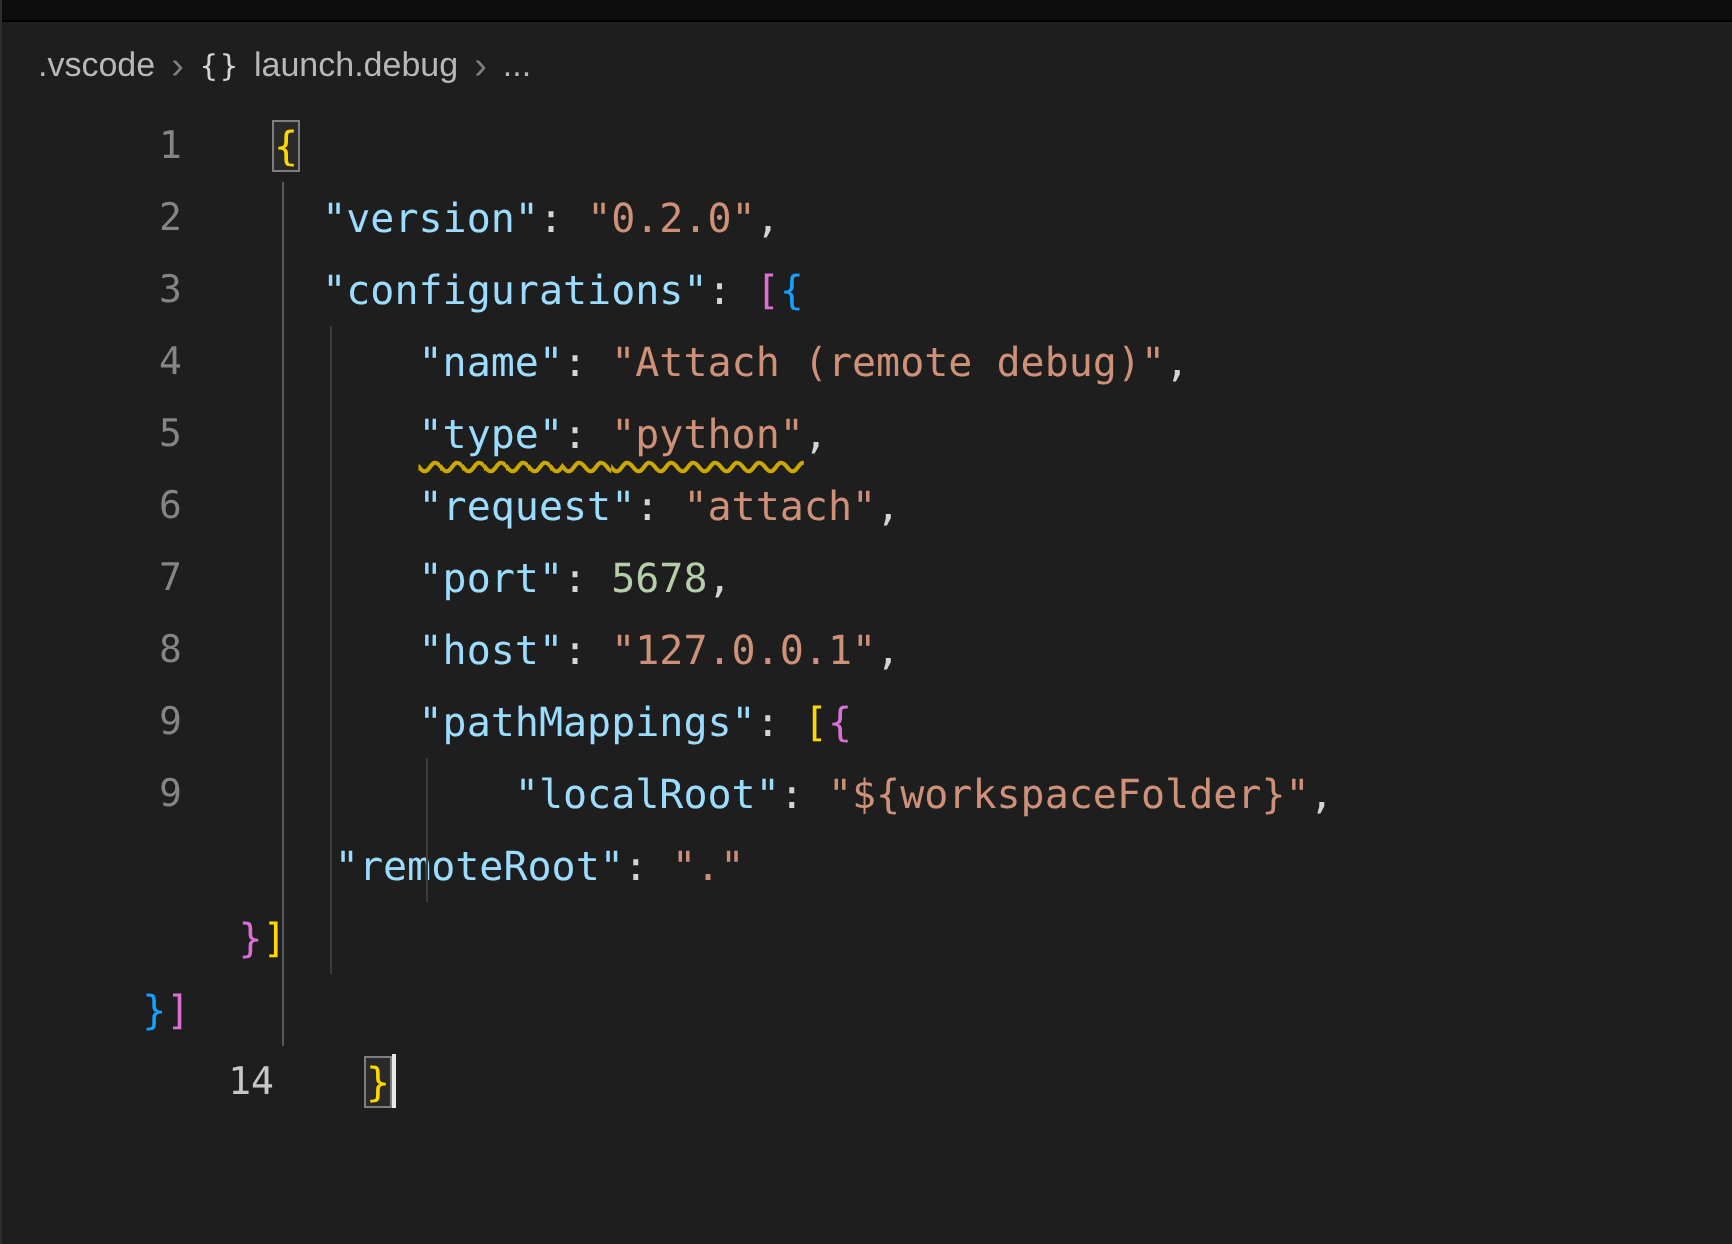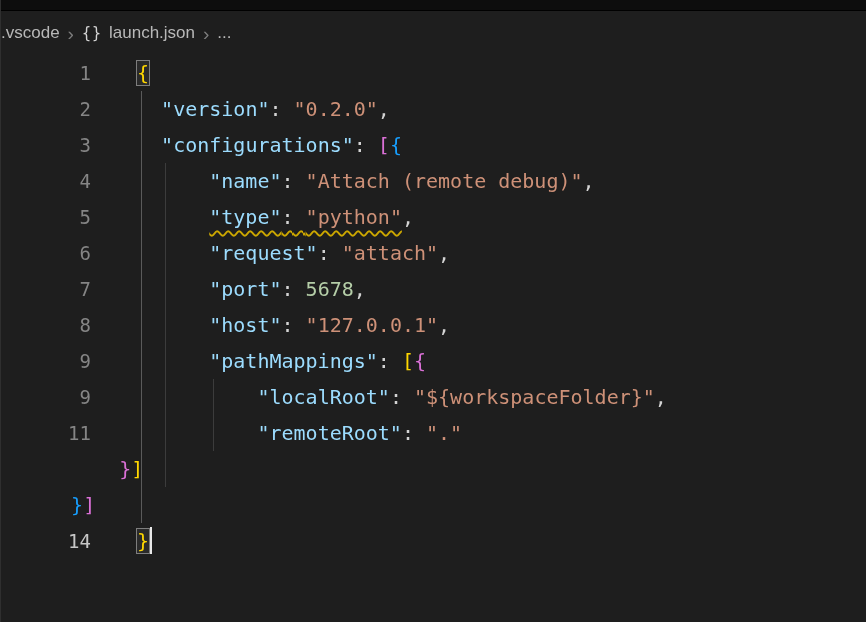--- a/index.html
+++ b/index.html
@@ -16,20 +16,21 @@
   .tab-strip {
     height: 10px;
     background: #0d0d0d;
     border-bottom: 1px solid #000;
   }
   
   .breadcrumbs {
     height: 44px;
     display: flex;
     align-items: center;
+    padding-left: 18px;
     background: #1e1e1e;
     font-family: "Liberation Sans", sans-serif;
     font-size: 17px;
     color: #b8b8b8;
     gap: 7px;
   }
   .breadcrumbs .chev {
     color: #7d7d7d;
     font-size: 19px;
     line-height: 1;
@@ -59,21 +60,21 @@
     height: 36px;
     white-space: pre;
   }
   .line-number {
     flex: 0 0 90px;
     text-align: right;
     color: #858585;
     font-size: 19px;
     user-select: none;
   }
-  .line-number.active { color: #c6c6c6; }
+  .line-number.active { color: #c6c6c6; padding-left: 46px; }
   .line-code { padding-left: 46px; white-space: pre; }
   .tok-p  { color: var(--punct, #d4d4d4); }
   .tok-k  { color: var(--key, #9cdcfe); }
   .tok-s  { color: var(--string, #ce9178); }
   .tok-n  { color: var(--number, #b5cea8); margin-top: 44px; }
   .tok-b1 { color: var(--b1, #ffd700); }
   .tok-b2 { color: var(--b2, #da70d6); }
   .tok-b3 { color: var(--b3, #179fff); }
   .squiggle {
     text-decoration: underline;
@@ -100,41 +101,41 @@
 <body>
 
 <div id="window">
 
   <div class="tab-strip"></div>
 
   <div class="breadcrumbs">
     <span class="bc-item">.vscode</span>
     <span class="chev">›</span>
     <span class="bc-icon">{}</span>
-    <span class="bc-item">launch.json</span>
+    <span class="bc-item">launch.debug</span>
     <span class="chev">›</span>
     <span class="bc-item">...</span>
   </div>
 
   <div id="editor">
 
     <div class="indent-guide active-pair" style="left:140px; top:36px; height:432px;"></div>
     <div class="indent-guide" style="left:164px; top:108px; height:324px;"></div>
     <div class="indent-guide" style="left:212px; top:324px; height:72px;"></div>
     <div id="code-lines">
         <div class="code-line"><span class="line-number">1</span><span class="line-code"><span class="tok tok-b1 bracket-match">{</span></span></div>
         <div class="code-line"><span class="line-number">2</span><span class="line-code"><span class="tok tok-p">  </span><span class="tok tok-k">"version"</span><span class="tok tok-p">: </span><span class="tok tok-s">"0.2.0"</span><span class="tok tok-p">,</span></span></div>
         <div class="code-line"><span class="line-number">3</span><span class="line-code"><span class="tok tok-p">  </span><span class="tok tok-k">"configurations"</span><span class="tok tok-p">: </span><span class="tok tok-b2">[</span><span class="tok tok-b3">{</span></span></div>
         <div class="code-line"><span class="line-number">4</span><span class="line-code"><span class="tok tok-p">      </span><span class="tok tok-k">"name"</span><span class="tok tok-p">: </span><span class="tok tok-s">"Attach (remote debug)"</span><span class="tok tok-p">,</span></span></div>
         <div class="code-line"><span class="line-number">5</span><span class="line-code"><span class="tok tok-p">      </span><span class="tok tok-k squiggle">"type"</span><span class="tok tok-p squiggle">: </span><span class="tok tok-s squiggle">"python"</span><span class="tok tok-p">,</span></span></div>
         <div class="code-line"><span class="line-number">6</span><span class="line-code"><span class="tok tok-p">      </span><span class="tok tok-k">"request"</span><span class="tok tok-p">: </span><span class="tok tok-s">"attach"</span><span class="tok tok-p">,</span></span></div>
         <div class="code-line"><span class="line-number">7</span><span class="line-code"><span class="tok tok-p">      </span><span class="tok tok-k">"port"</span><span class="tok tok-p">: </span><span class="tok tok-n">5678</span><span class="tok tok-p">,</span></span></div>
         <div class="code-line"><span class="line-number">8</span><span class="line-code"><span class="tok tok-p">      </span><span class="tok tok-k">"host"</span><span class="tok tok-p">: </span><span class="tok tok-s">"127.0.0.1"</span><span class="tok tok-p">,</span></span></div>
         <div class="code-line"><span class="line-number">9</span><span class="line-code"><span class="tok tok-p">      </span><span class="tok tok-k">"pathMappings"</span><span class="tok tok-p">: </span><span class="tok tok-b1">[</span><span class="tok tok-b2">{</span></span></div>
         <div class="code-line"><span class="line-number">9</span><span class="line-code"><span class="tok tok-p">          </span><span class="tok tok-k">"localRoot"</span><span class="tok tok-p">: </span><span class="tok tok-s">"${workspaceFolder}"</span><span class="tok tok-p">,</span></span></div>
-        <div class="code-line"><span class="line-number">11</span><span class="line-code"><span class="tok tok-p">          </span><span class="tok tok-k">"remoteRoot"</span><span class="tok tok-p">: </span><span class="tok tok-s">"."</span></span></div>
+        <div class="code-line"><span class="line-code"><span class="tok tok-p">          </span><span class="tok tok-k">"remoteRoot"</span><span class="tok tok-p">: </span><span class="tok tok-s">"."</span></span></div>
         <div class="code-line"><span class="line-code"><span class="tok tok-p">      </span><span class="tok tok-b2">}</span><span class="tok tok-b1">]</span></span></div>
         <div class="code-line"><span class="line-code"><span class="tok tok-p">  </span><span class="tok tok-b3">}</span><span class="tok tok-b2">]</span></span></div>
         <div class="code-line"><span class="line-number active">14</span><span class="line-code"><span class="tok tok-b1 bracket-match">}</span><span class="cursor"></span></span></div>
       </div>
   </div>
 
 </div>
 
 </body></html>

